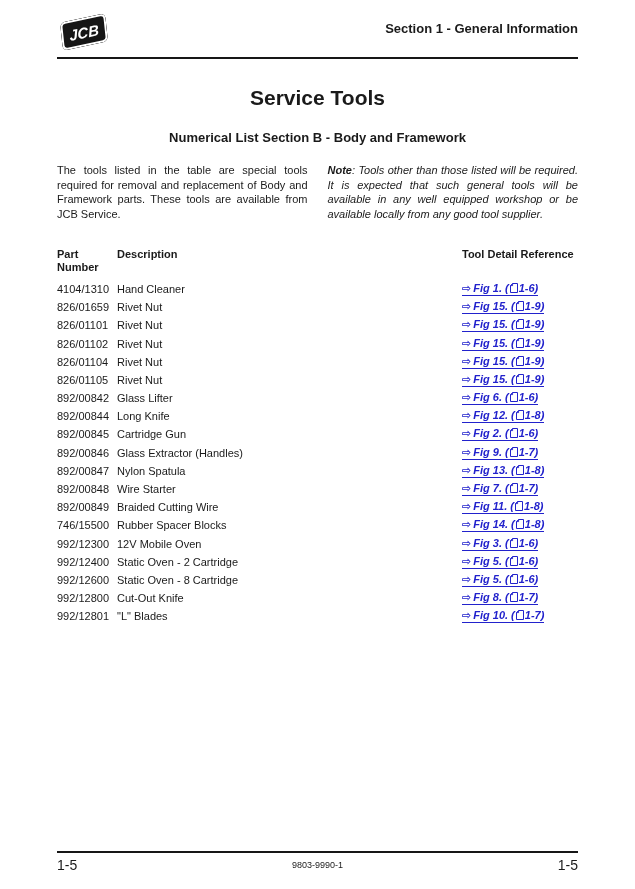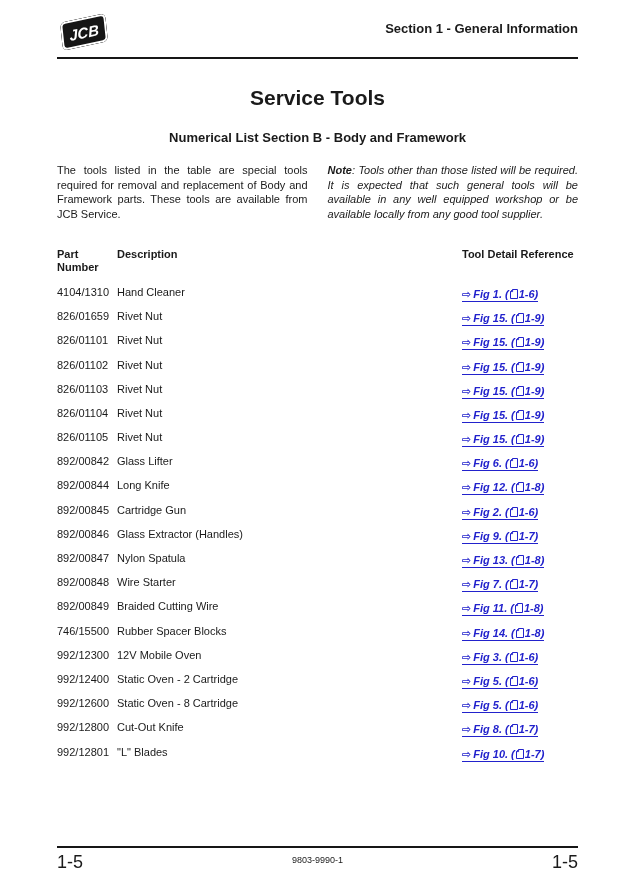--- a/index.html
+++ b/index.html
@@ -66,34 +66,33 @@
     white-space: nowrap;
   }
   .ref-link {
     color: var(--link-blue);
     font-weight: bold; font-style: italic;
     text-decoration: none;
     border-bottom: 1px solid var(--link-blue);
     cursor: pointer;
     display: inline-block;
     padding-bottom: 1px;
-    margin-top: 6px;
   }
   .ref-link .arrow { font-style: normal; margin-right: 2px; }
   .page-icon { display: inline-block; vertical-align: -1px; margin: 0 1px; }
   .page-icon svg { display: block; }
 
   
   .footer {
     position: absolute; left: 57px; right: 57px; bottom: 16px;
     border-top: 2px solid #161616;
     padding-top: 4px;
     display: flex; justify-content: space-between; align-items: flex-start;
   }
-  .footer .pg { font-size: 18px; width: 80px; }
+  .footer .pg { font-size: 14px; width: 80px; }
   .footer .pg.right { text-align: right; }
   .footer .docnum { flex: 1; text-align: center; font-size: 9px; padding-top: 3px; }
 </style>
 </head>
 <body>
 
 <div class="page">
   <div class="content">
 
     <div class="header">
@@ -162,30 +161,20 @@
             <td>826/01102</td>
             <td>Rivet Nut</td>
             <td>
               <a class="ref-link"><span class="arrow">⇨</span><span>Fig 15. (</span><span class="page-icon"><svg width="8" height="10" viewBox="0 0 8 10">
                     <path d="M2.6 0.5 L7.5 0.5 L7.5 9.5 L0.5 9.5 L0.5 2.6 Z" fill="none" stroke="#2222CC" stroke-width="1"></path>
                     <path d="M2.6 0.5 L2.6 2.6 L0.5 2.6" fill="none" stroke="#2222CC" stroke-width="1"></path>
                   </svg></span><span>1-9)</span></a>
             </td>
           </tr>
           <tr>
-            <td>826/01103</td>
-            <td>Rivet Nut</td>
-            <td>
-              <a class="ref-link"><span class="arrow">⇨</span><span>Fig 15. (</span><span class="page-icon"><svg width="8" height="10" viewBox="0 0 8 10">
-                    <path d="M2.6 0.5 L7.5 0.5 L7.5 9.5 L0.5 9.5 L0.5 2.6 Z" fill="none" stroke="#2222CC" stroke-width="1"></path>
-                    <path d="M2.6 0.5 L2.6 2.6 L0.5 2.6" fill="none" stroke="#2222CC" stroke-width="1"></path>
-                  </svg></span><span>1-9)</span></a>
-            </td>
-          </tr>
-          <tr>
             <td>826/01104</td>
             <td>Rivet Nut</td>
             <td>
               <a class="ref-link"><span class="arrow">⇨</span><span>Fig 15. (</span><span class="page-icon"><svg width="8" height="10" viewBox="0 0 8 10">
                     <path d="M2.6 0.5 L7.5 0.5 L7.5 9.5 L0.5 9.5 L0.5 2.6 Z" fill="none" stroke="#2222CC" stroke-width="1"></path>
                     <path d="M2.6 0.5 L2.6 2.6 L0.5 2.6" fill="none" stroke="#2222CC" stroke-width="1"></path>
                   </svg></span><span>1-9)</span></a>
             </td>
           </tr>
           <tr>

